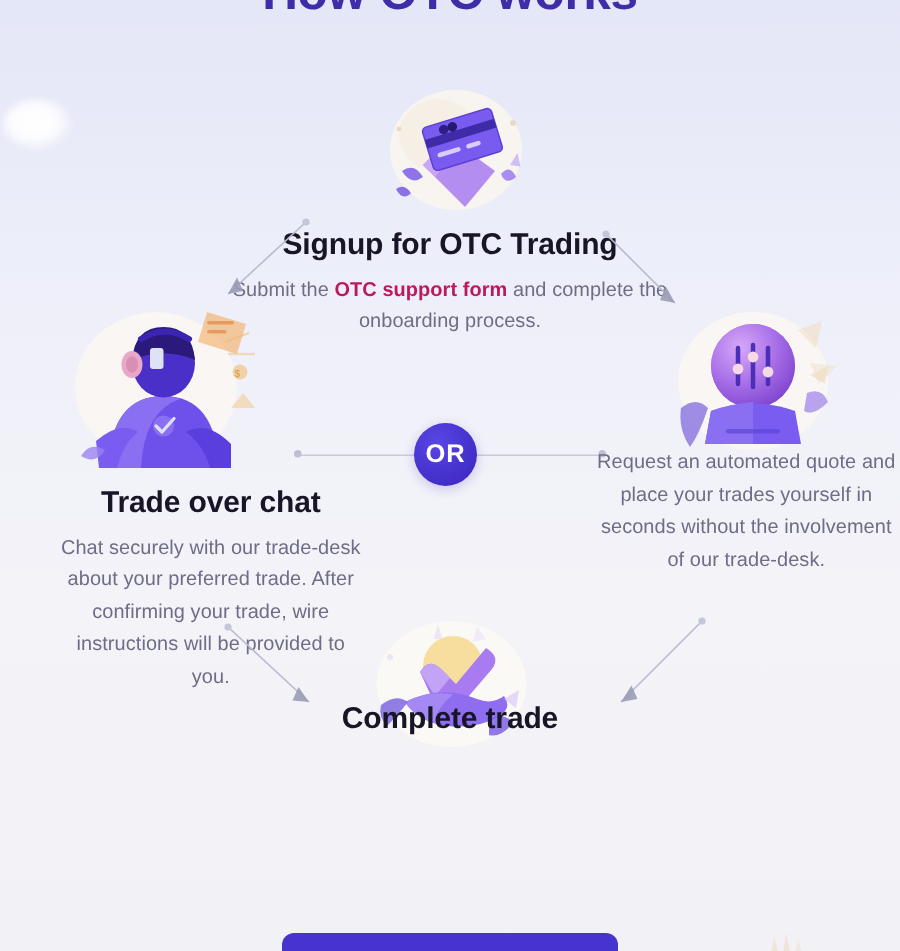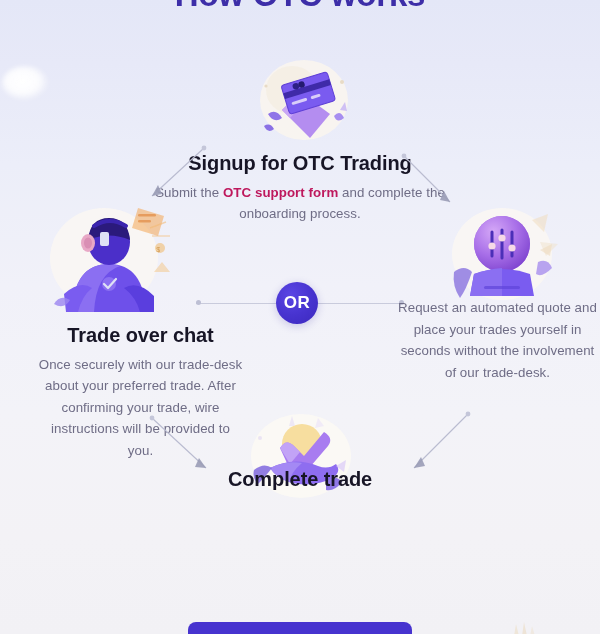--- a/index.html
+++ b/index.html
@@ -220,21 +220,21 @@
     <rect x="58" y="36" width="9" height="14" rx="2" fill="#dfe2f5"></rect>
     <path d="M52 30 q16 -10 32 0" stroke="#3b25b0" stroke-width="4" fill="none" stroke-linecap="round"></path>
     <circle cx="67" cy="88" r="7" fill="#8b6ff2"></circle>
     <path d="M62 88 l4 4 l8 -9" stroke="#dfe2f5" stroke-width="2.2" fill="none" stroke-linecap="round" stroke-linejoin="round"></path>
     <path d="M12 108 q6 -10 16 -4 q-6 10 -16 4 z" fill="#9b84f0" opacity=".8"></path>
   </svg>
 </div>
 
 <div class="step step-chat">
   <h3>Trade over chat</h3>
-  <p>Once securely with our trade-desk about your preferred trade. After confirming your trade, wire instructions will be provided to you.</p>
+  <p>Chat securely with our trade-desk about your preferred trade. After confirming your trade, wire instructions will be provided to you.</p>
 </div>
 
 <div class="or-row">
   <div class="or-line"></div>
   <div class="or-cap left"></div>
   <div class="or-cap right"></div>
 </div>
 <div class="or-badge">OR</div>
 
 <div class="illus illus-autorfq">

